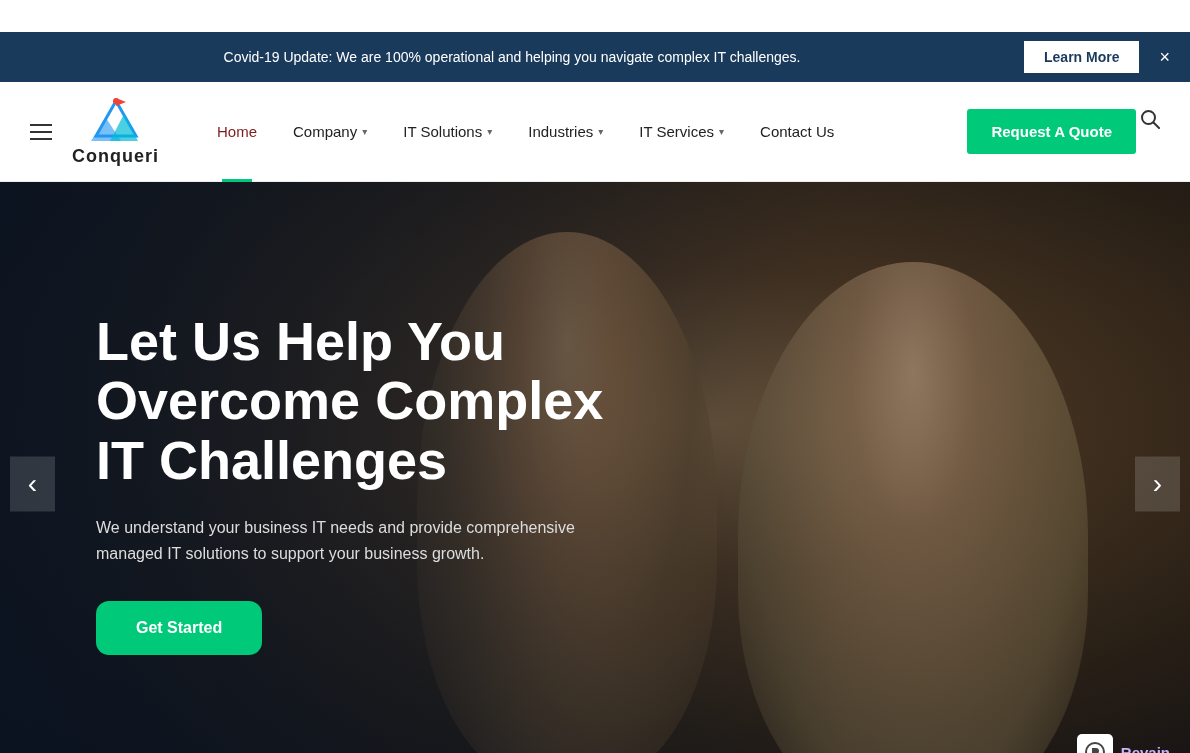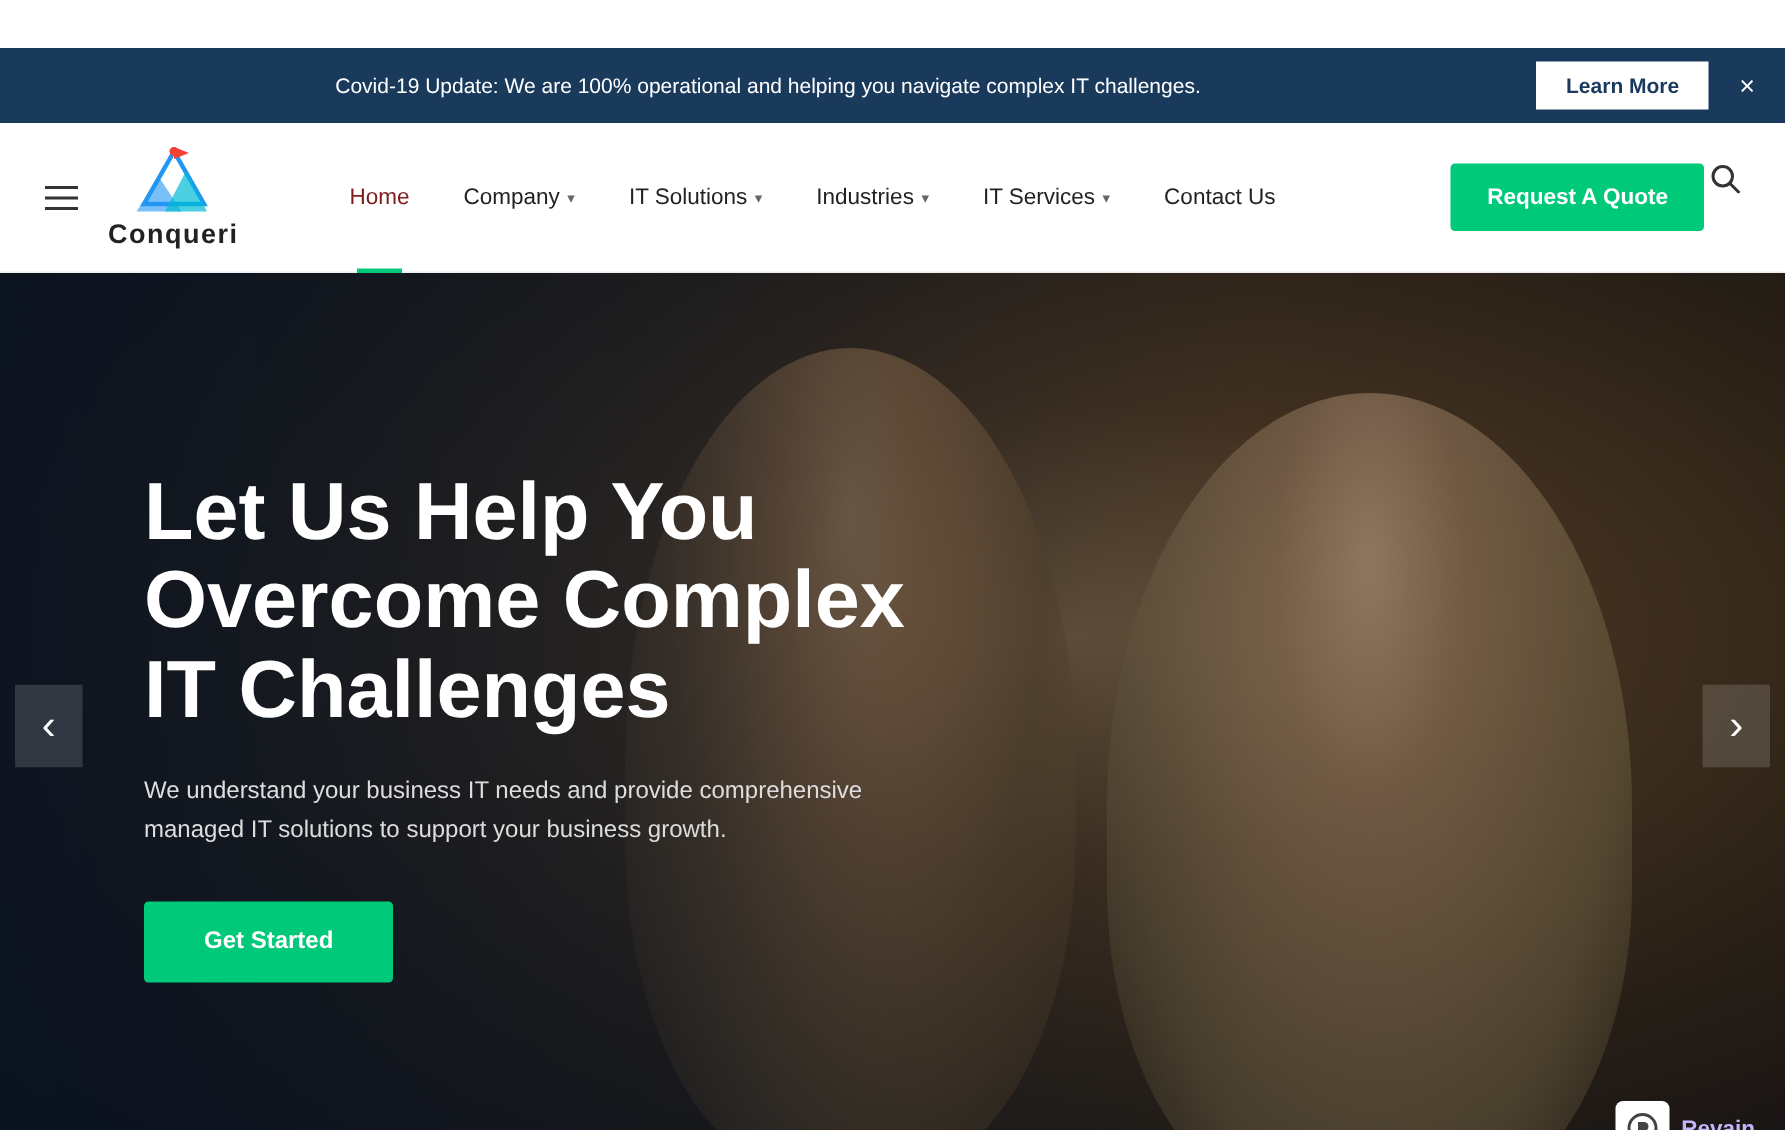--- a/index.html
+++ b/index.html
@@ -66,21 +66,21 @@
     .hamburger-btn span {
       display: block;
       width: 22px;
       height: 2px;
       background: #333;
     }
     .logo-area {
       display: flex;
       flex-direction: column;
       align-items: center;
-      margin-right: 56px;
+      margin-right: 40px;
     }
     .logo-icon {
       width: 60px;
       height: 50px;
     }
     .logo-text {
       font-size: 18px;
       font-weight: 700;
       color: #222;
       letter-spacing: 1px;
@@ -221,21 +221,21 @@
       max-width: 520px;
     }
     .get-started-btn {
       background: #00c97a;
       color: #fff;
       border: none;
       padding: 18px 40px;
       font-size: 16px;
       font-weight: 700;
       cursor: pointer;
-      border-radius: 3px;
+      border-radius: 13px;
       width: fit-content;
     }
     
     .slider-arrow {
       position: absolute;
       top: 50%;
       transform: translateY(-50%);
       z-index: 4;
       background: rgba(255,255,255,0.15);
       border: none;

